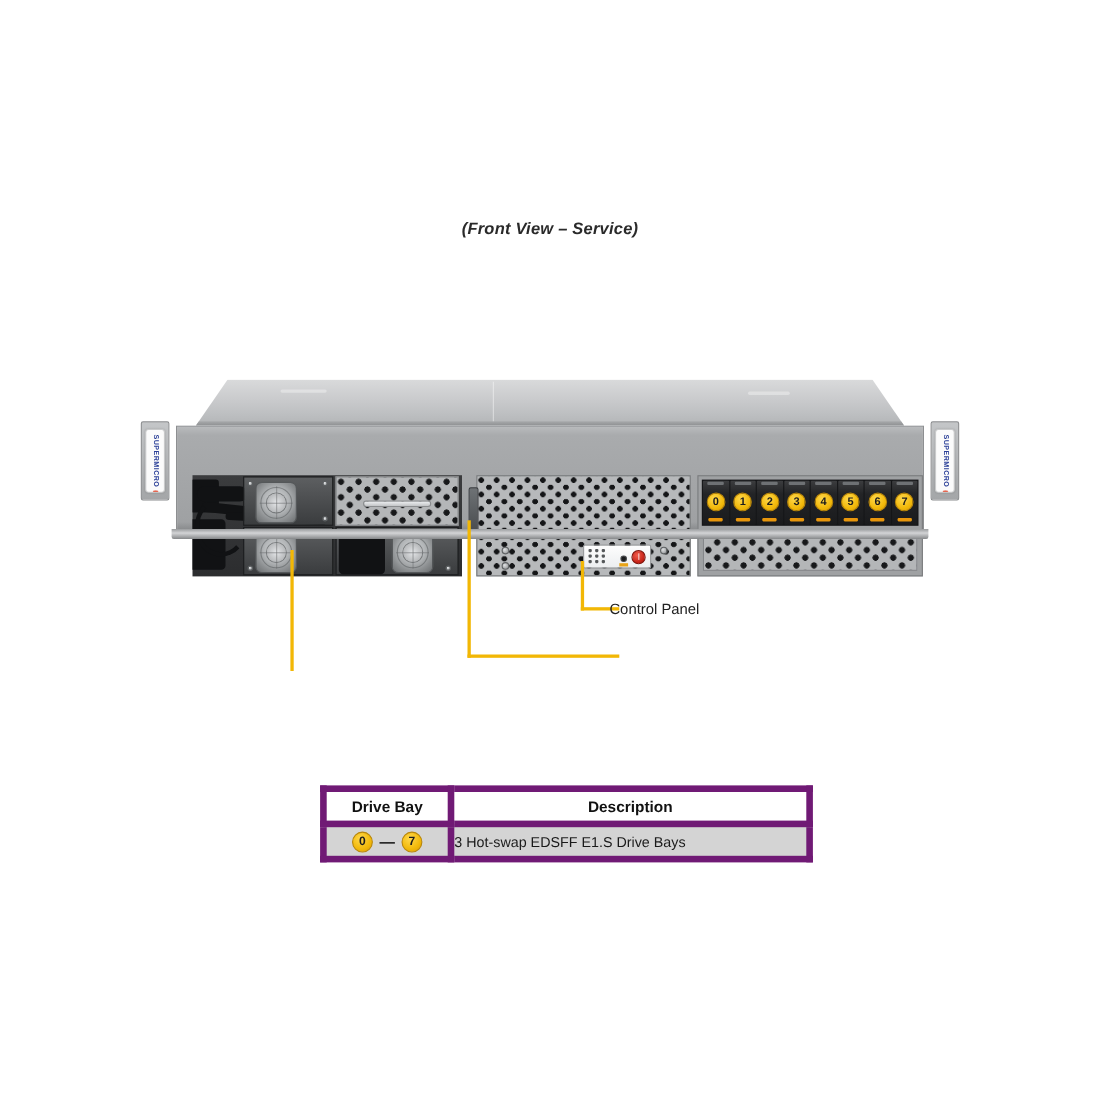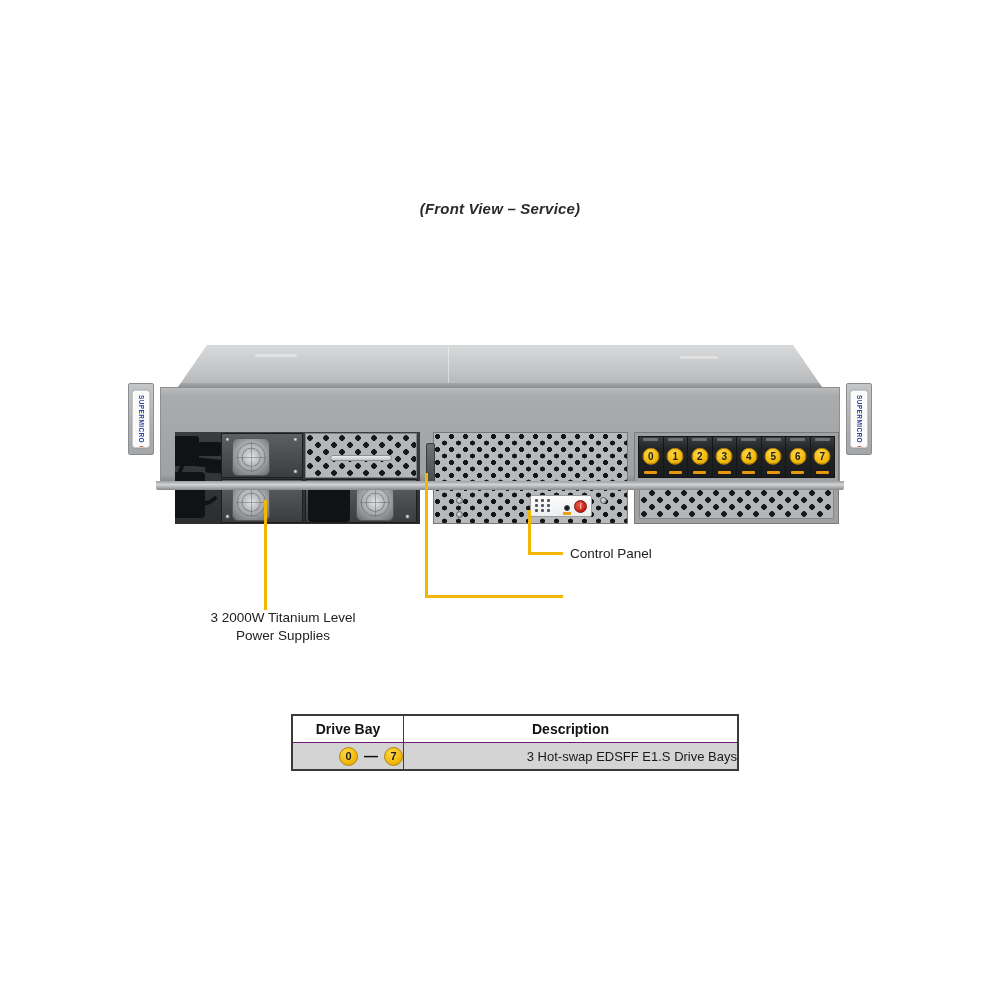--- a/index.html
+++ b/index.html
@@ -211,38 +211,38 @@
   }
 
   
   .co-line{position:absolute;background:#f2b705;}
   .co-v{width:3px;} .co-h{height:3px;}
   .co-label{
     position:absolute;font-size:13.5px;line-height:17px;color:#222;
     white-space:pre-line;
   }
   #label-psu{left:168px;top:609px;width:230px;text-align:center;font-size:13.5px;line-height:18px;}
-  #label-ctrl{left:570px;top:545px;}
+  #label-ctrl{left:554px;top:545px;}
   #label-tag{left:570px;top:578px;}
 
   
   #bay-table{
     position:absolute;left:291px;top:714px;width:448px;
     border:2px solid #3a3a3a;border-collapse:collapse;
     font-size:13px;background:#fff;
   }
   #bay-table td,#bay-table th{
-    border:1px solid #701a75;padding:0;
+    border:6px solid #701a75;padding:0;
   }
   #bay-table thead th{
     background:#ffffff;font-weight:700;font-size:14px;color:#111;
     height:26px;text-align:center;
   }
   #bay-table tbody td{
-    background:#d4d4d4;height:26px;text-align:right;
+    background:#d4d4d4;height:26px;
   }
   .td-bay{width:110px;text-align:center;}
   .td-desc{padding-left:12px;font-size:13px;color:#1a1a1a;}
   .chip{
     display:inline-flex;align-items:center;justify-content:center;
     width:19px;height:19px;border-radius:50%;vertical-align:middle;
     background:radial-gradient(circle at 40% 32%,#ffd84d,#f2b90a 60%,#d89d05 100%);
     border:1px solid #b8860b;box-sizing:border-box;
     font-size:11px;font-weight:700;color:#1c1c1c;
   }
@@ -398,22 +398,20 @@
   </div>
 
   <div class="co-line co-v" style="left:264px;top:500px;height:110px;"></div>
 
   <div class="co-line co-v" style="left:425px;top:473px;height:125px;"></div>
   <div class="co-line co-h" style="left:425px;top:595px;width:138px;"></div>
 
   <div class="co-line co-v" style="left:528px;top:510px;height:45px;"></div>
   <div class="co-line co-h" style="left:528px;top:552px;width:35px;"></div>
 
-  <div class="co-label" id="label-psu">3 2000W Titanium Level
-Power Supplies</div>
   <div class="co-label" id="label-ctrl">Control Panel</div>
 
   <table id="bay-table">
     <thead>
       <tr>
         <th class="td-bay">Drive Bay</th>
         <th>Description</th>
       </tr>
     </thead>
     <tbody>

